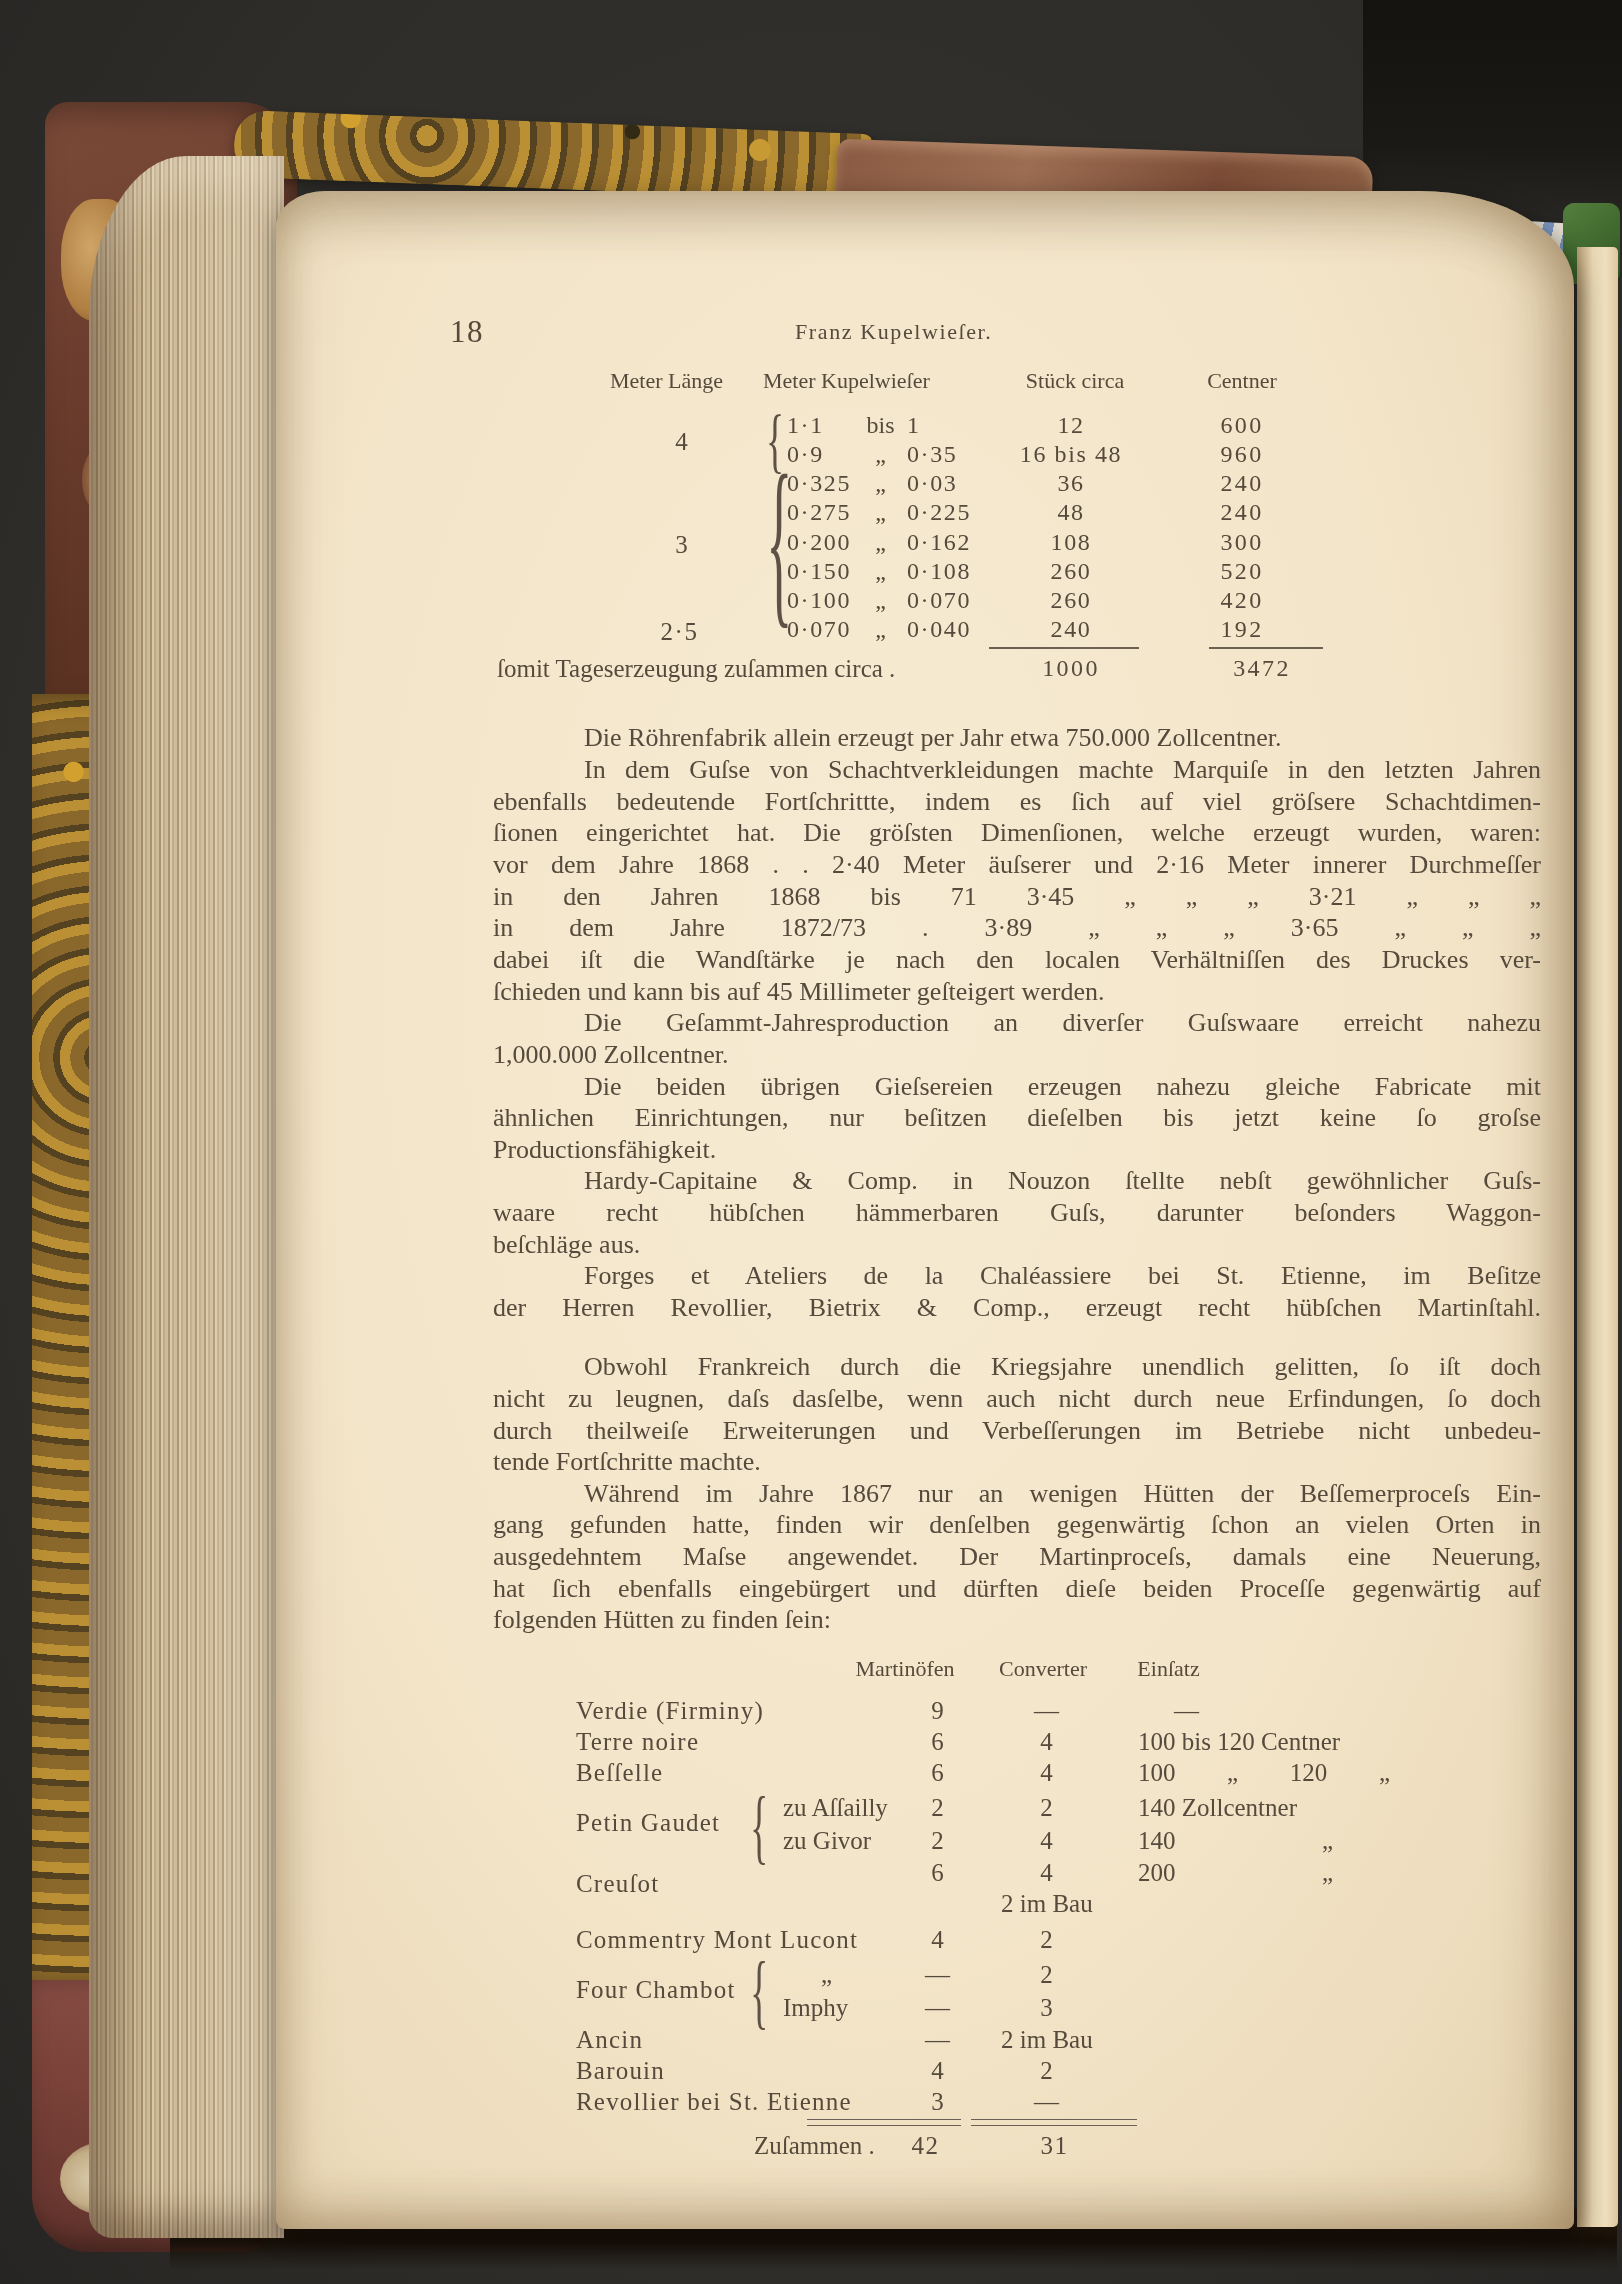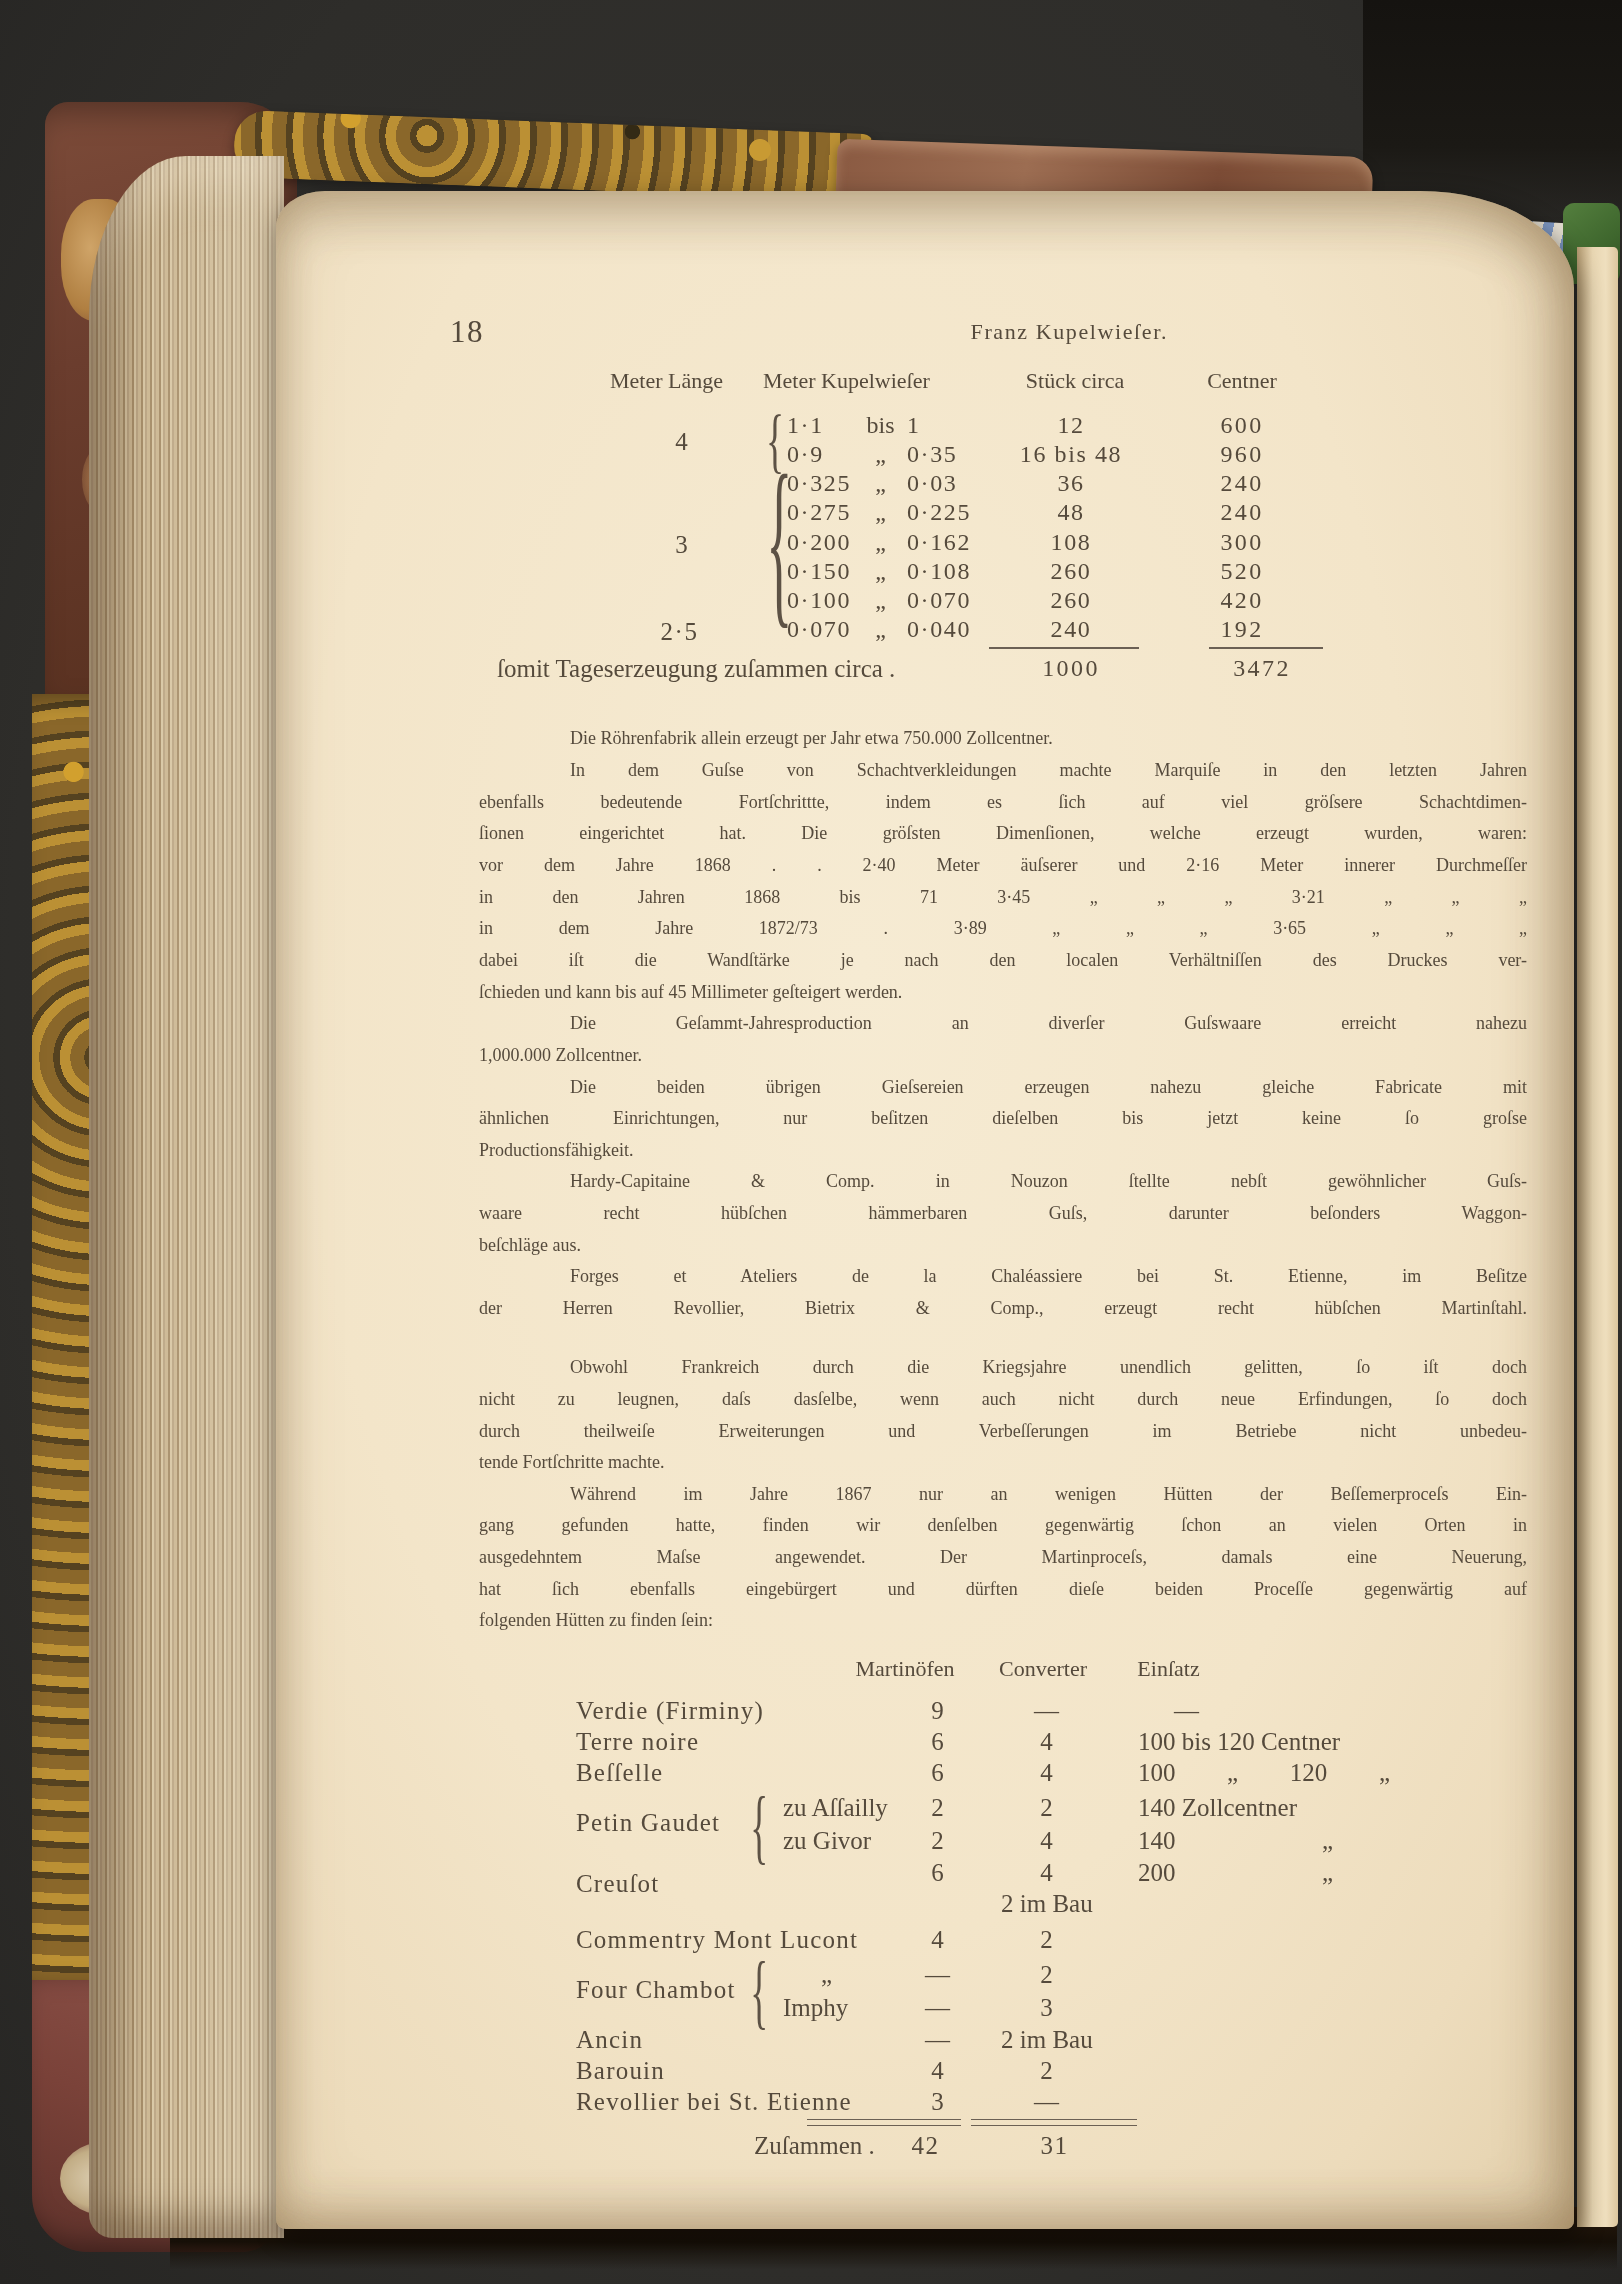--- a/index.html
+++ b/index.html
@@ -57,26 +57,26 @@
   
   #page{left:276px;top:191px;width:1298px;height:2038px;z-index:4;
      border-radius:49px 154px 8px 9.7px / 37px 97px 8px 9.7px;
      background:radial-gradient(ellipse at 45% 38%, #f6ebd3 0%, #f3e5c9 55%, #eddcbc 82%, #e3d0ac 100%);
      box-shadow:inset 0 0 73px rgba(120,90,50,.16), inset -23px 0 57px rgba(115,85,45,.28),
                 inset 0 28px 45px rgba(120,90,50,.22), inset 0 -21px 37px rgba(120,90,50,.18),
                 4.9px 8px 24px rgba(0,0,0,.45);
      color:#554a3c;}
   #page *{position:absolute;}
   .txt{font-size:26px;line-height:32px;white-space:nowrap;}
-  .ln{left:203px;width:1048px;font-size:18px;line-height:32px;
+  .ln{left:217px;width:1048px;font-size:26px;line-height:32px;
       text-align:justify;text-align-last:left;white-space:normal;}
   .ln.jl{text-align-last:justify;}
   .ln.ind{text-indent:91px;}
   .pageno{left:174px;top:123px;font-size:31px;letter-spacing:1.6px;}
-  .runhead{left:519px;top:128px;width:373px;text-align:right;font-size:22px;letter-spacing:1.6px;white-space:nowrap;}
+  .runhead{left:519px;top:128px;width:373px;text-align:left;font-size:22px;letter-spacing:1.6px;white-space:nowrap;}
   
   .t1h{top:177px;font-size:22px;white-space:nowrap;}
   .t1row{left:0;width:1298px;height:29px;font-size:24px;}
   .t1row span{top:0;white-space:pre;}
   .c-d1{left:511px;width:97px;letter-spacing:1.6px;}
   .c-conn{left:568px;width:73px;text-align:center;}
   .c-d2{left:631px;width:105px;letter-spacing:1.6px;}
   .c-st{left:726px;width:138px;text-align:center;letter-spacing:1.6px;}
   .c-ct{left:901px;width:130px;text-align:center;letter-spacing:2.4px;}
   .brace{color:#5d5245;font-weight:400;transform-origin:center center;}

